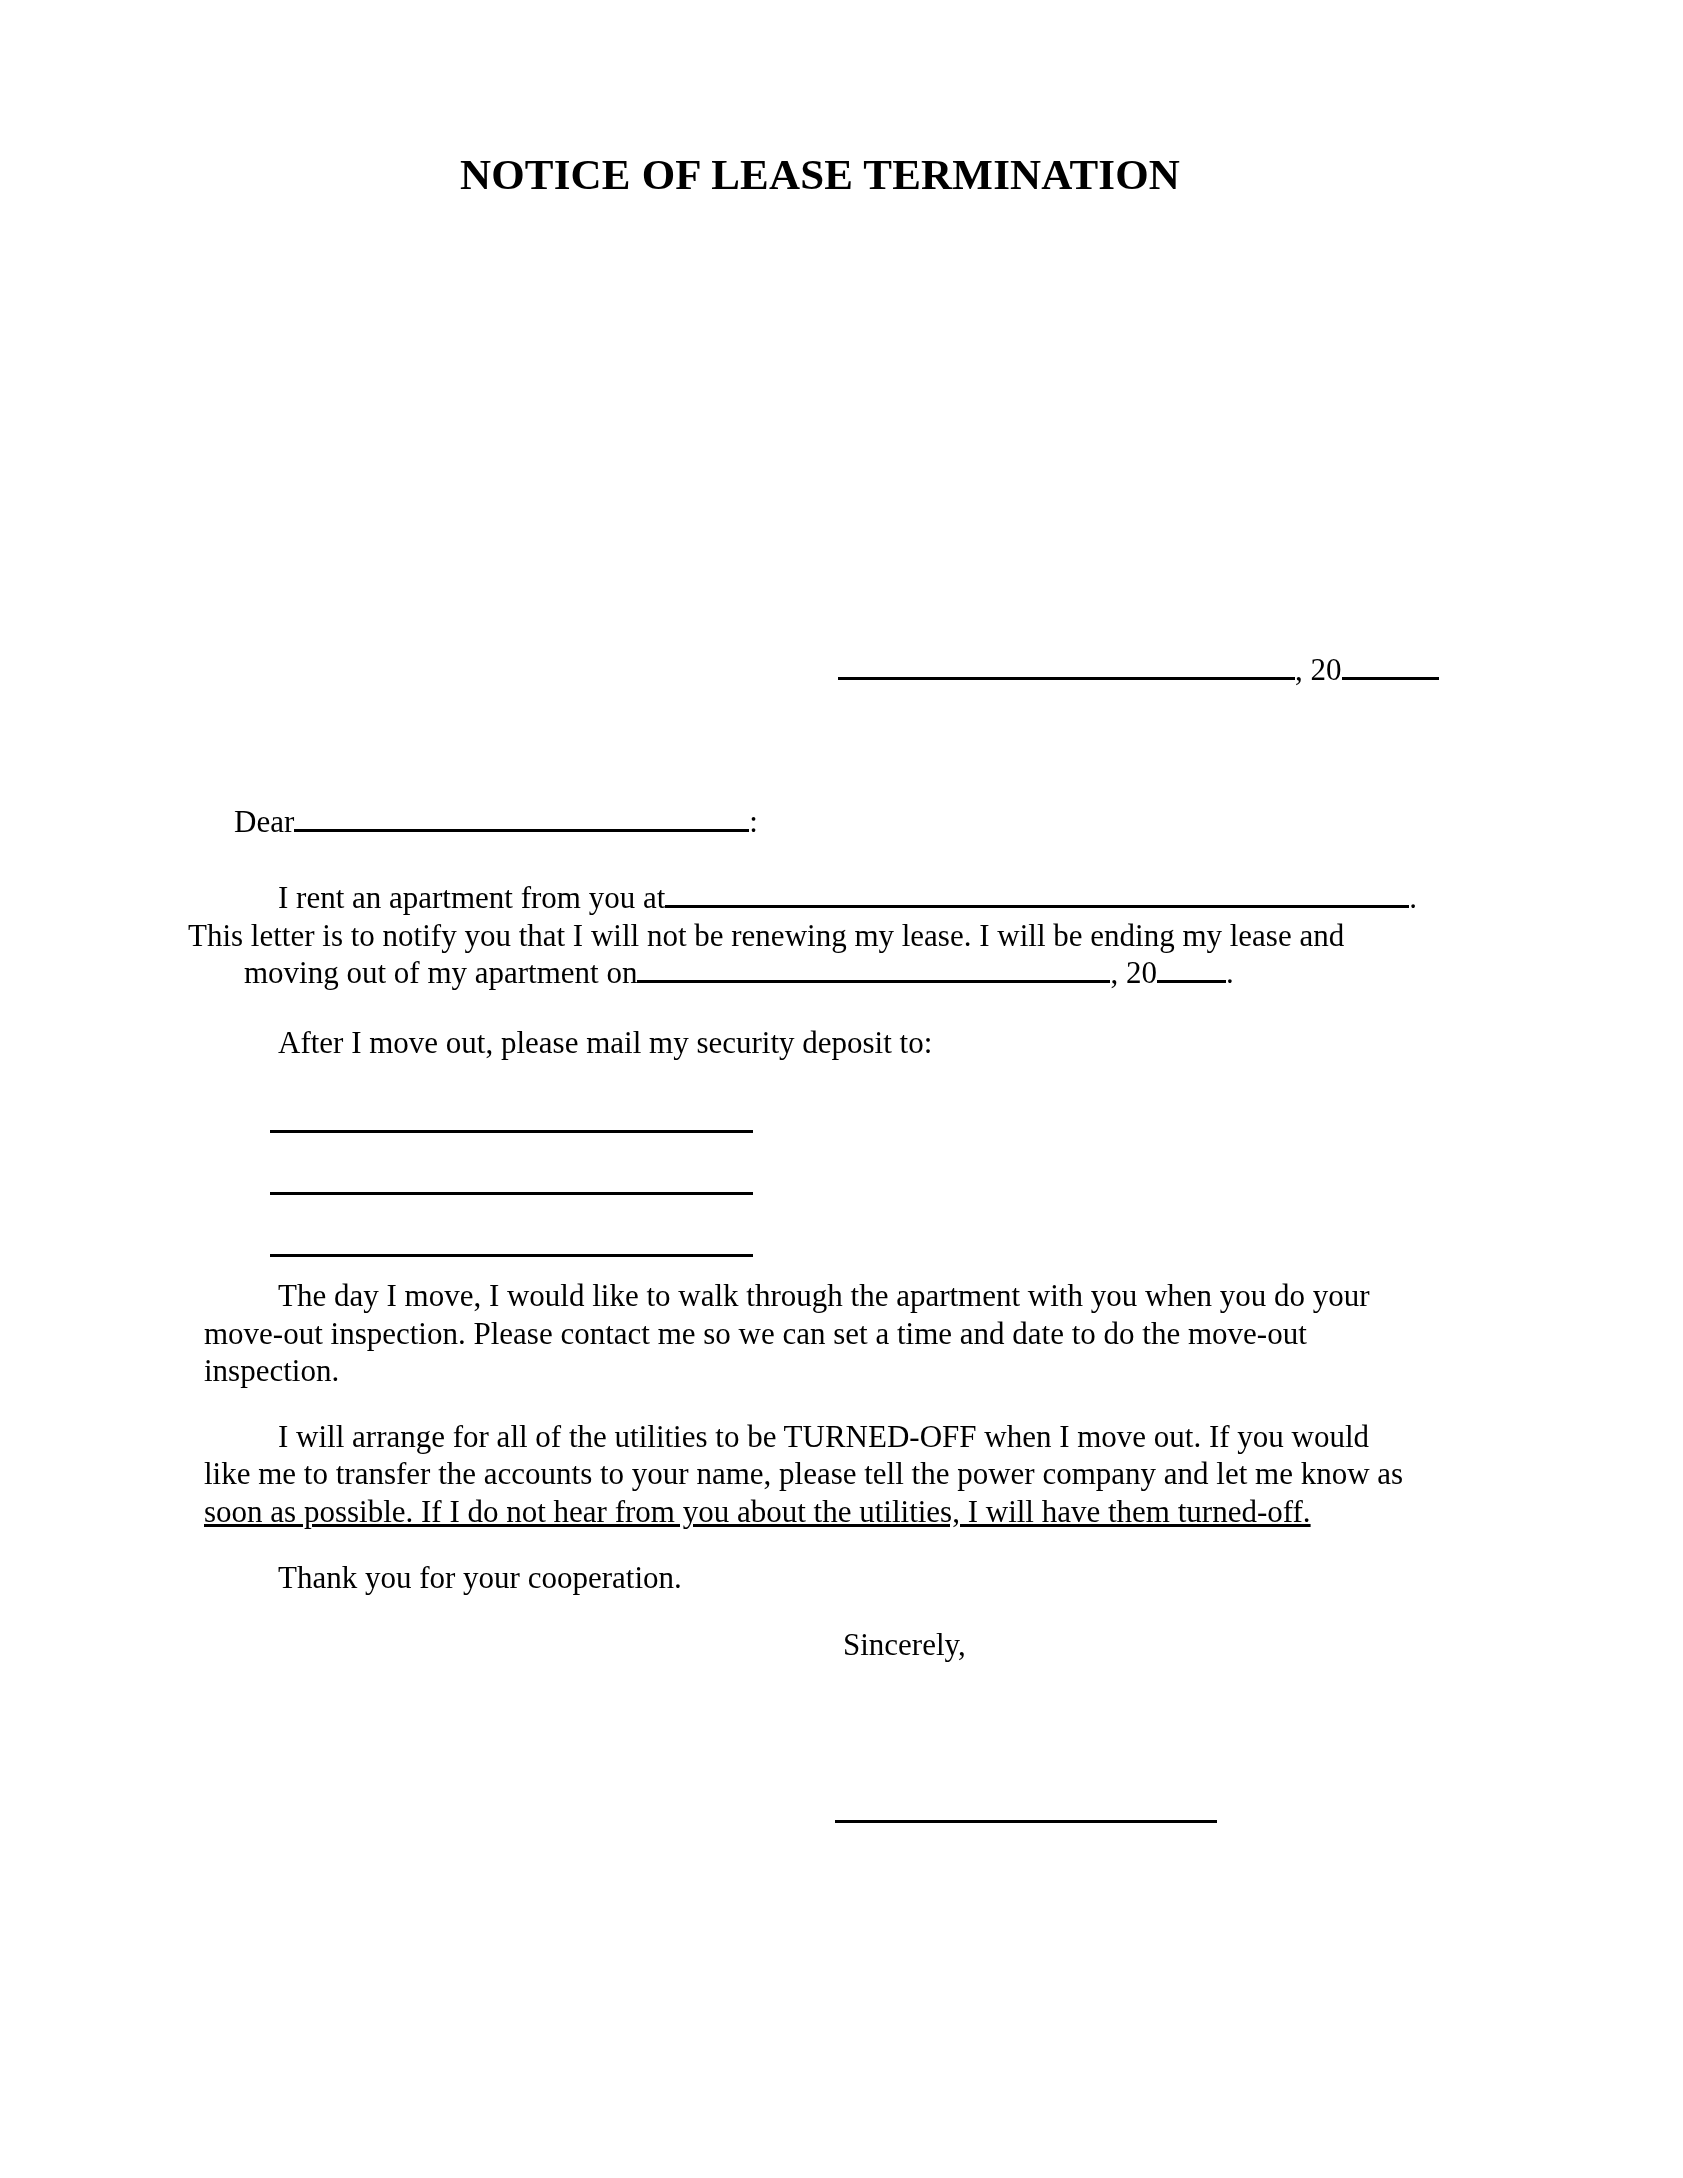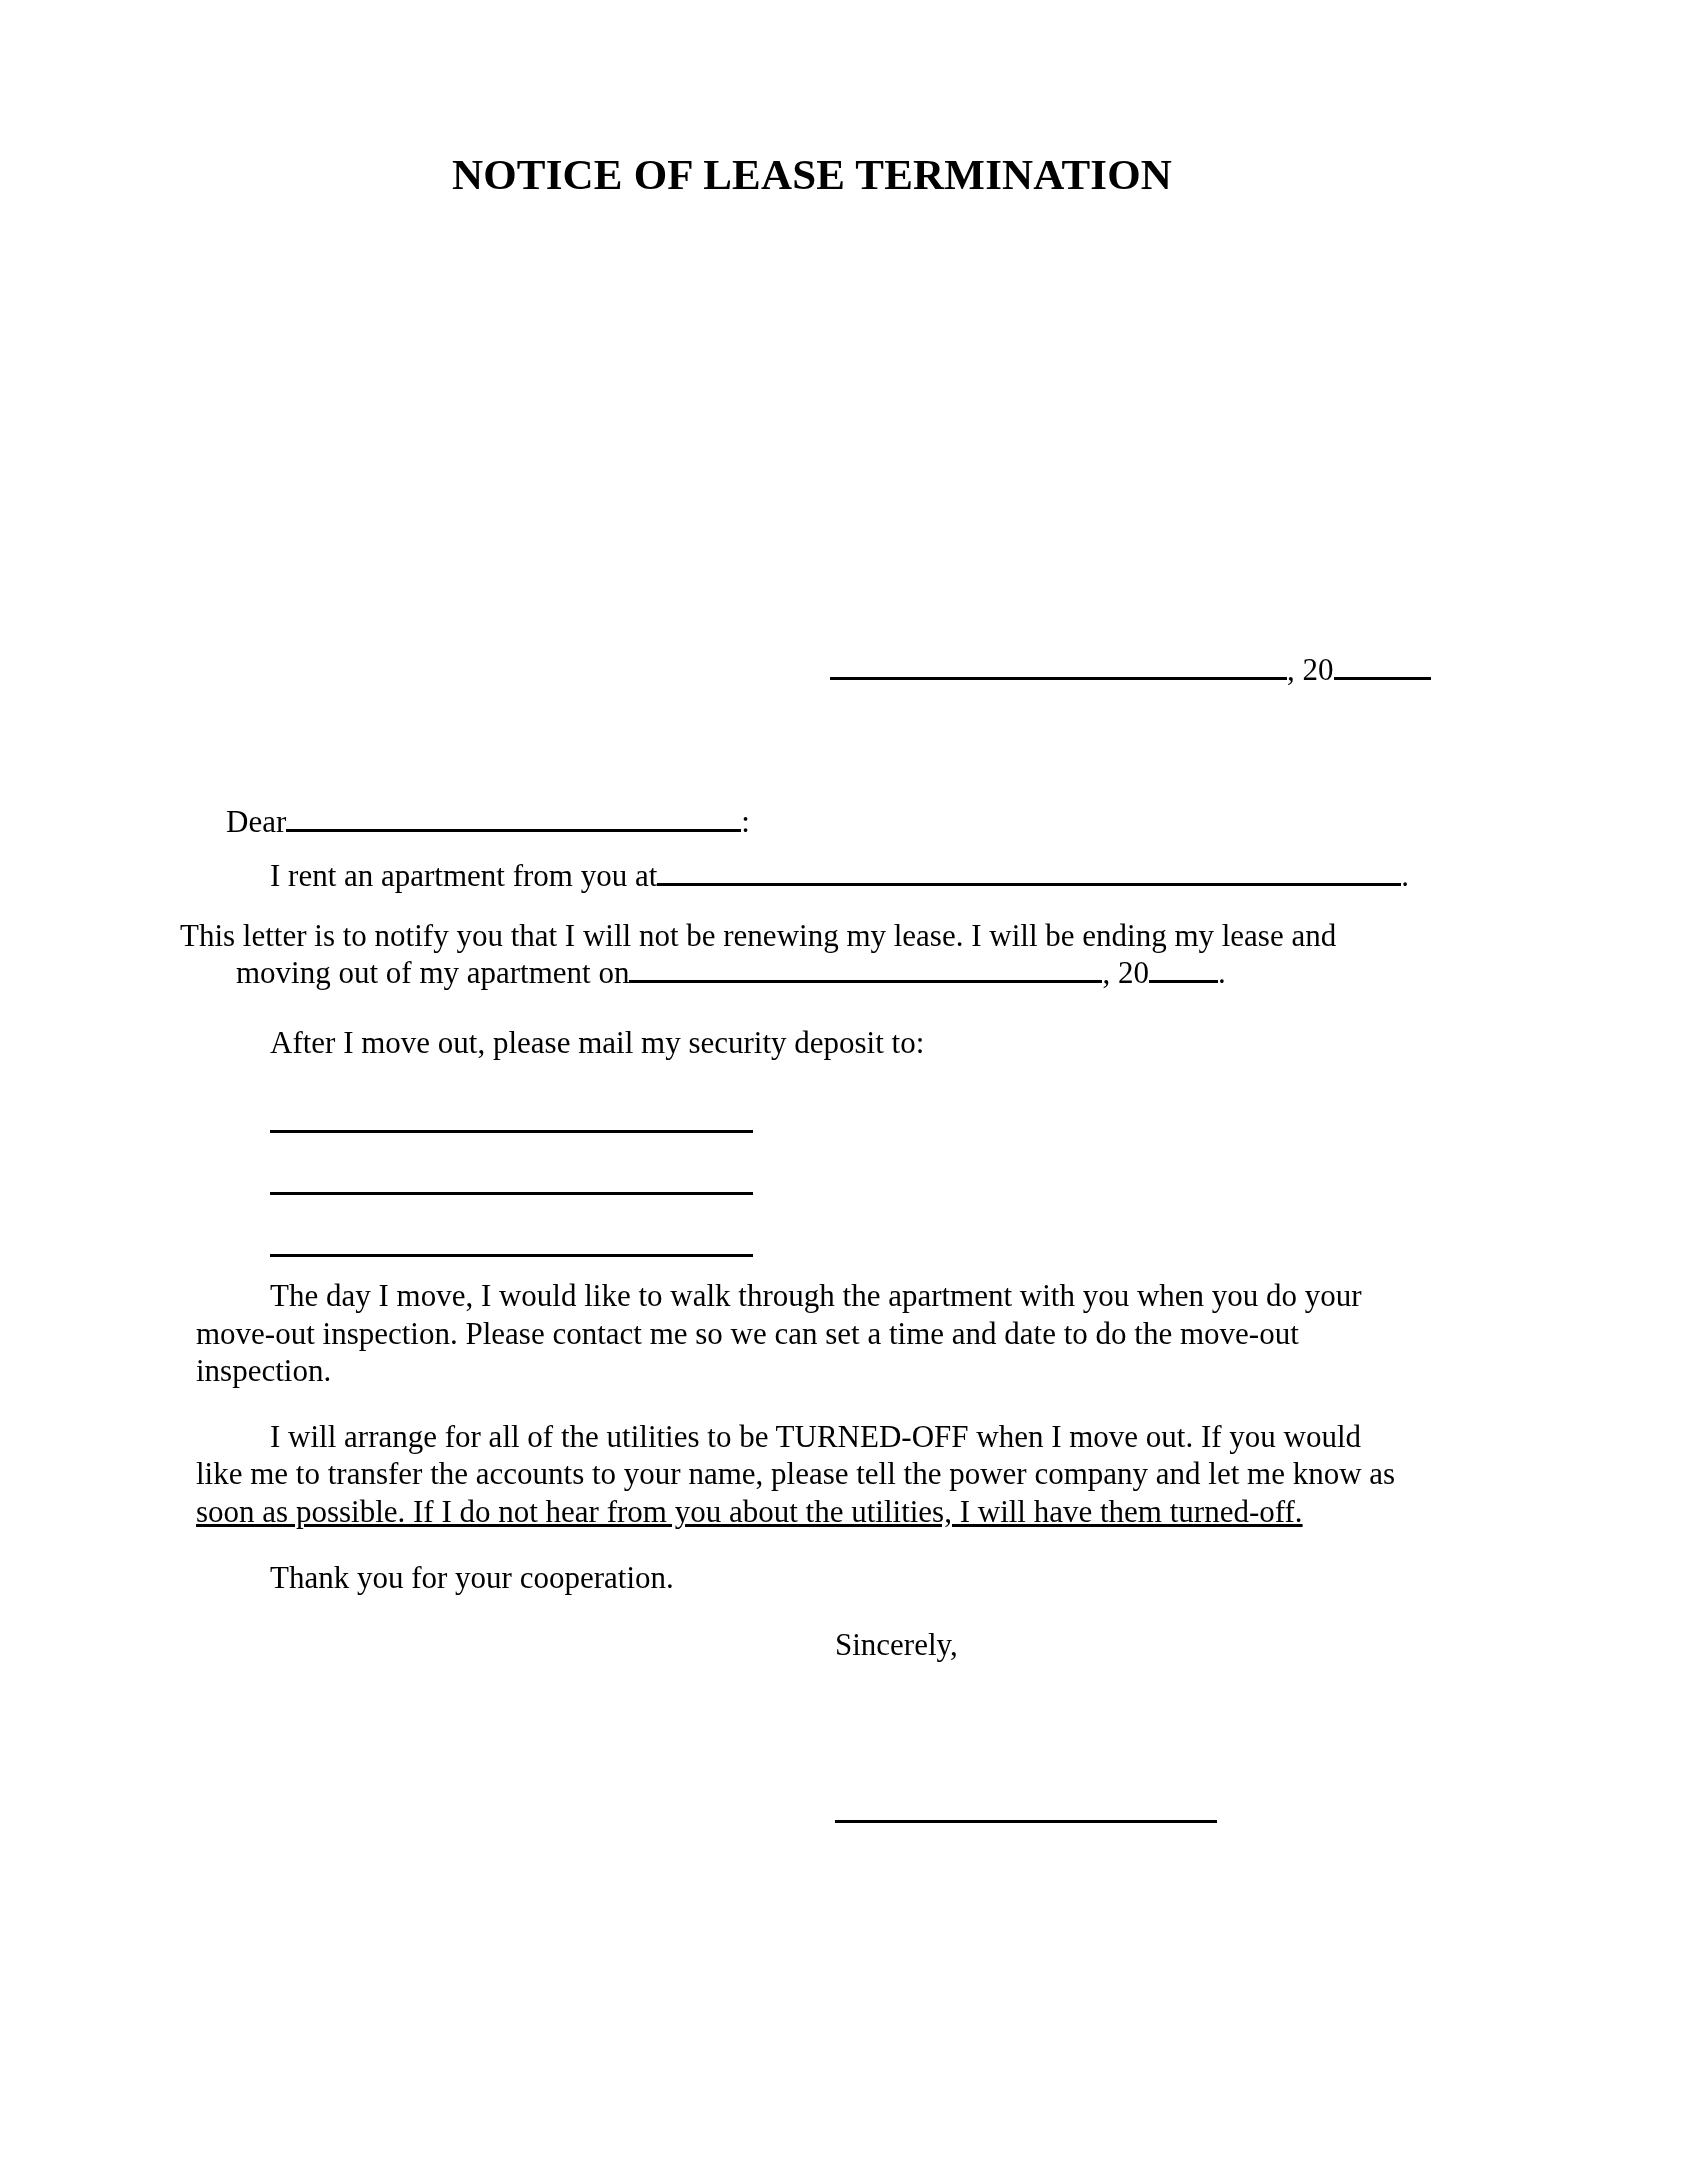--- a/index.html
+++ b/index.html
@@ -1,39 +1,39 @@
 <!DOCTYPE html>
 <html><head>
   <meta charset="utf-8">
   <style>
     html, body { margin: 0; padding: 0; background: #ffffff; }
     body { width: 1683px; height: 2178px; position: relative; overflow: hidden;
            font-family: "Liberation Serif", "DejaVu Serif", serif; color: #000; }
-    .abs { position: absolute; white-space: nowrap; }
+    .abs { position: absolute; white-space: nowrap; padding-left: 8px; }
     .title { font-weight: bold; font-size: 43px; left: 0; width: 1624px; text-align: center; top: 150px; letter-spacing: 0.2px; }
     .txt { font-size: 31px; line-height: 38px; }
     .blank { display: inline-block; border-bottom: 3px solid #000; height: 24px; vertical-align: baseline; }
     .line { position: absolute; height: 0; border-top: 3px solid #000; }
   </style>
 </head>
 <body>
 
 <div>
 
   <div class="abs title">NOTICE OF LEASE TERMINATION</div>
 
   <div class="abs txt" style="left:830px; top:651px;">
     <span class="blank" style="width:457px;"></span><span>, 20</span><span class="blank" style="width:97px;"></span>
   </div>
 
   <div class="abs txt" style="left:196px; top:803px;margin-left:30px;">
     <span>Dear</span><span class="blank" style="width:455px;"></span><span>:</span>
   </div>
 
-  <div class="abs txt" style="left:270px; top:857px;">
+  <div class="abs txt" style="left:270px; top:879px;">
     <span>I rent an apartment from you at</span><span class="blank" style="width:744px;"></span><span>.</span>
   </div>
   <div class="abs txt" style="left:180px; top:917px;">This letter is to notify you that I will not be renewing my lease. I will be ending my lease and</div>
   <div class="abs txt" style="left:196px; top:954px;margin-left:40px;">
     <span>moving out of my apartment on</span><span class="blank" style="width:473px;"></span><span>, 20</span><span class="blank" style="width:69px;"></span><span>.</span>
   </div>
 
   <div class="abs txt" style="left:270px; top:1024px;">After I move out, please mail my security deposit to:</div>
 
   <div class="line" style="left:270px; width:483px; top:1130px;"></div>

